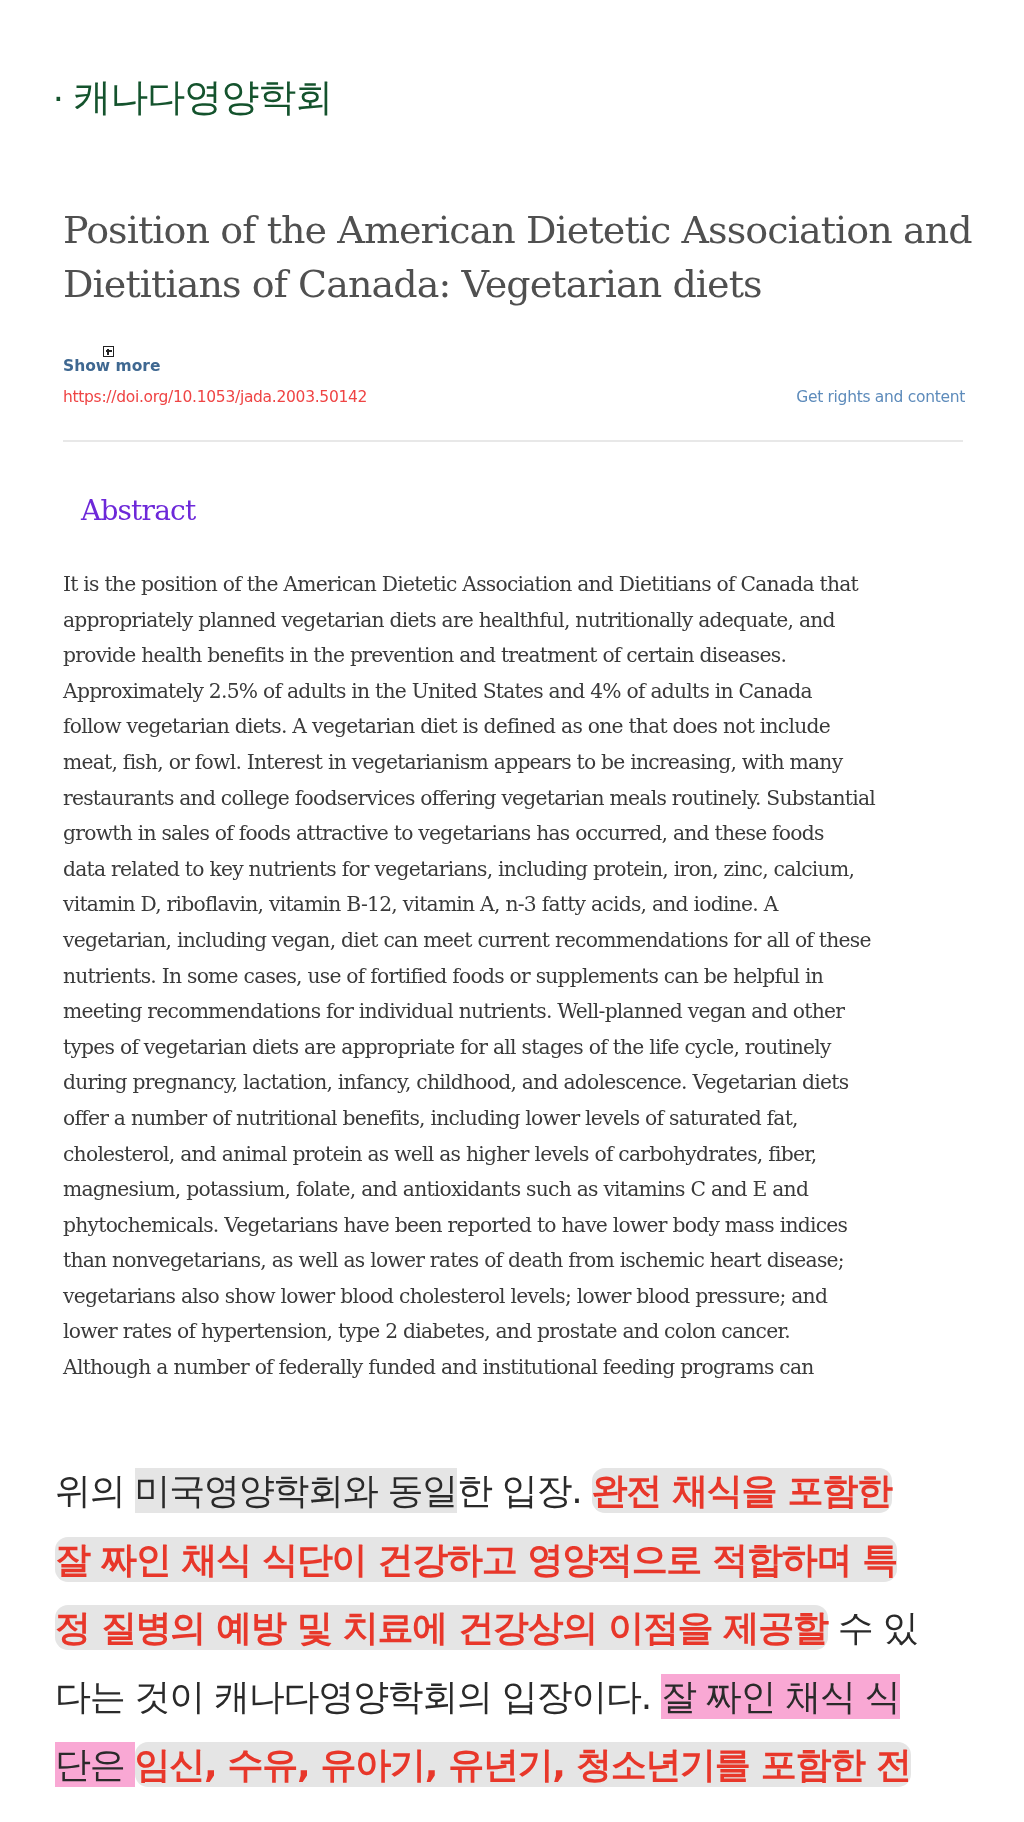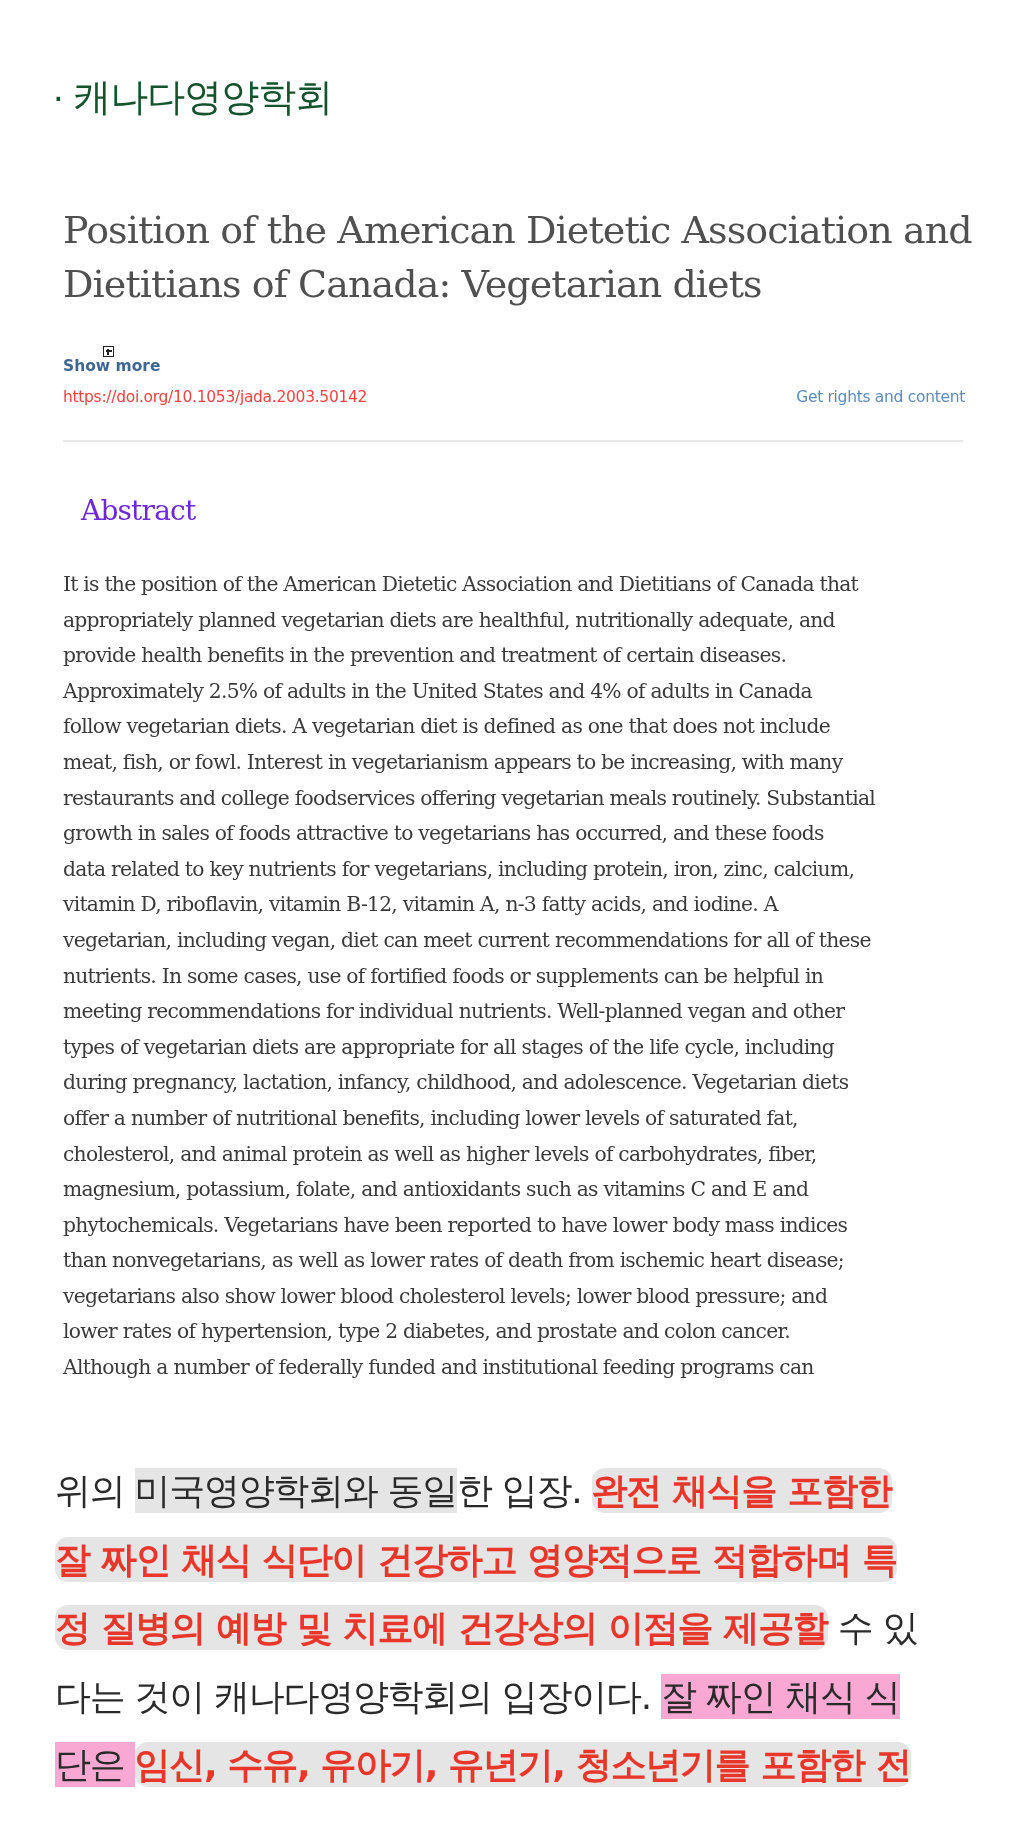--- a/index.html
+++ b/index.html
@@ -87,21 +87,21 @@
       <div class="abstract-line">Approximately 2.5% of adults in the United States and 4% of adults in Canada</div>
       <div class="abstract-line">follow vegetarian diets. A vegetarian diet is defined as one that does not include</div>
       <div class="abstract-line">meat, fish, or fowl. Interest in vegetarianism appears to be increasing, with many</div>
       <div class="abstract-line">restaurants and college foodservices offering vegetarian meals routinely. Substantial</div>
       <div class="abstract-line">growth in sales of foods attractive to vegetarians has occurred, and these foods</div>
       <div class="abstract-line">data related to key nutrients for vegetarians, including protein, iron, zinc, calcium,</div>
       <div class="abstract-line">vitamin D, riboflavin, vitamin B-12, vitamin A, n-3 fatty acids, and iodine. A</div>
       <div class="abstract-line">vegetarian, including vegan, diet can meet current recommendations for all of these</div>
       <div class="abstract-line">nutrients. In some cases, use of fortified foods or supplements can be helpful in</div>
       <div class="abstract-line">meeting recommendations for individual nutrients. Well-planned vegan and other</div>
-      <div class="abstract-line">types of vegetarian diets are appropriate for all stages of the life cycle, including</div>
+      <div class="abstract-line">types of vegetarian diets are appropriate for all stages of the life cycle, routinely</div>
       <div class="abstract-line">during pregnancy, lactation, infancy, childhood, and adolescence. Vegetarian diets</div>
       <div class="abstract-line">offer a number of nutritional benefits, including lower levels of saturated fat,</div>
       <div class="abstract-line">cholesterol, and animal protein as well as higher levels of carbohydrates, fiber,</div>
       <div class="abstract-line">magnesium, potassium, folate, and antioxidants such as vitamins C and E and</div>
       <div class="abstract-line">phytochemicals. Vegetarians have been reported to have lower body mass indices</div>
       <div class="abstract-line">than nonvegetarians, as well as lower rates of death from ischemic heart disease;</div>
       <div class="abstract-line">vegetarians also show lower blood cholesterol levels; lower blood pressure; and</div>
       <div class="abstract-line">lower rates of hypertension, type 2 diabetes, and prostate and colon cancer.</div>
       <div class="abstract-line">Although a number of federally funded and institutional feeding programs can</div>
     </div>

